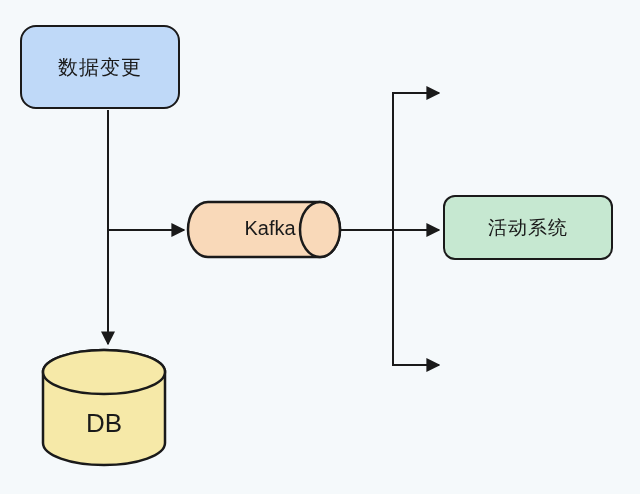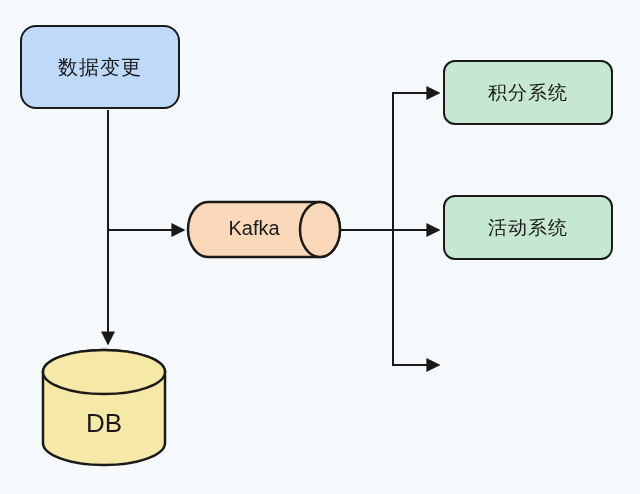--- a/index.html
+++ b/index.html
@@ -67,20 +67,21 @@
     position: absolute;
     display: flex;
     align-items: center;
     justify-content: center;
     pointer-events: none;
   }
   .kafka-label {
     left: 190px; top: 202px;
     width: 128px; height: 52px;
     font-size: 20px;
+    padding-left: 16px;
   }
   .db-label {
     left: 43px; top: 398px;
     width: 122px; height: 50px;
     font-size: 26px;
   }
 </style>
 </head>
 <body>
 
@@ -103,23 +104,20 @@
     <ellipse class="cap peach" cx="320" cy="229.5" rx="20" ry="27.5"></ellipse>
 
     <path class="shape yellow" d="M43 372 A61 22 0 0 1 165 372 V443 A61 22 0 0 1 43 443 Z"></path>
     <ellipse class="cap yellow" cx="104" cy="372" rx="61" ry="22"></ellipse>
   </svg>
 
   <div class="node source">
     <span>数据变更</span>
   </div>
 
-  <div class="node consumer consumer-0">
-    <span>积分系统</span>
-  </div>
   <div class="node consumer consumer-1">
     <span>活动系统</span>
   </div>
 
   <div class="cyl-label kafka-label">
     <span>Kafka</span>
   </div>
   <div class="cyl-label db-label">
     <span>DB</span>
   </div>

